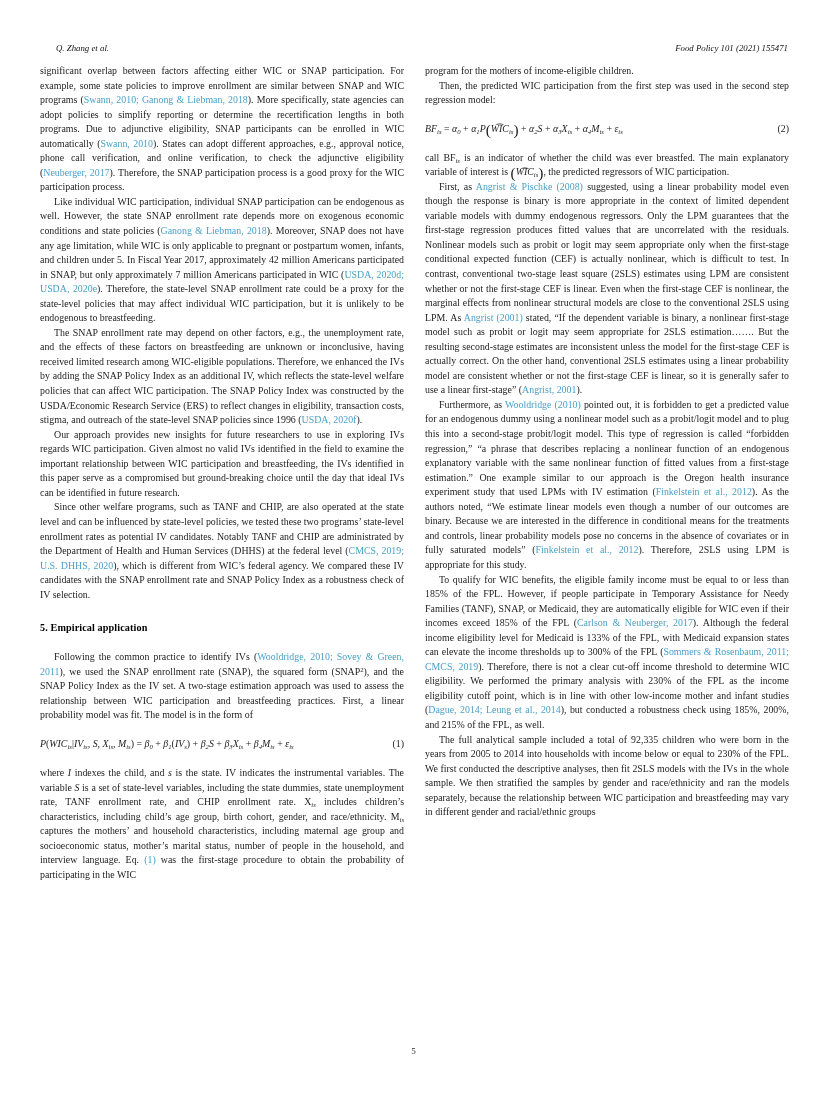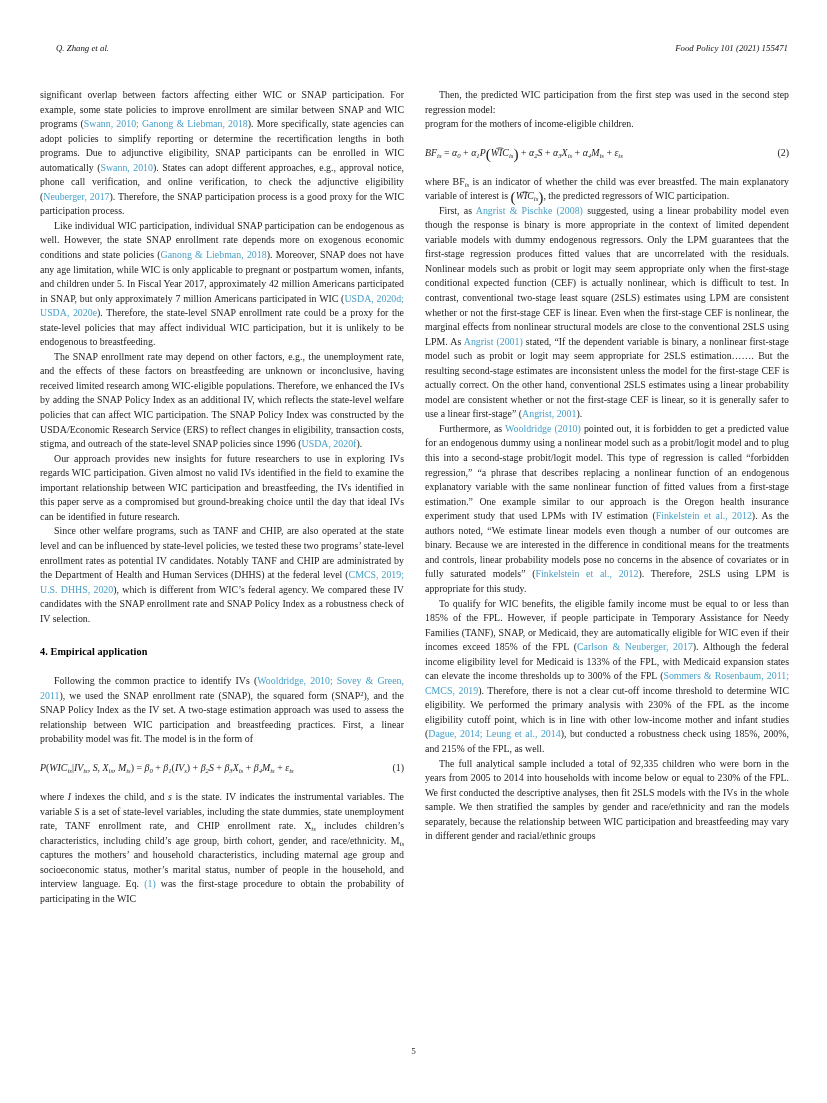--- a/index.html
+++ b/index.html
@@ -10,21 +10,21 @@
     font-family: "Liberation Serif", serif;
     color: #1c1c1c;
     overflow: hidden;
   }
   .running-head {
     position: absolute; top: 43px; left: 40px; right: 39px;
     display: flex; justify-content: space-between;
     font-size: 8.8px; font-style: italic; color: #111; margin-left: 16px;
   }
   .columns {
-    position: absolute; top: 88px; left: 40px;
+    position: absolute; top: 64px; left: 40px;
     display: flex; gap: 21px;
   }
   .col { width: 364px; }
   .para {
     margin: 0;
     font-size: 9.9px; line-height: 14.55px;
     text-align: justify;
     hyphens: auto; -webkit-hyphens: auto;
   }
   .para.indent { text-indent: 14px; }
@@ -66,36 +66,36 @@
     <span>Food Policy 101 (2021) 155471</span>
   </div>
 
   <div class="columns">
     <div class="col">
         <p class="para"><span>significant overlap between factors affecting either WIC or SNAP participation. For example, some state policies to improve enrollment are similar between SNAP and WIC programs (</span><a class="cite-link" href="#">Swann, 2010; Ganong &amp; Liebman, 2018</a><span>). More specifically, state agencies can adopt policies to simplify reporting or determine the recertification lengths in both programs. Due to adjunctive eligibility, SNAP participants can be enrolled in WIC automatically (</span><a class="cite-link" href="#">Swann, 2010</a><span>). States can adopt different approaches, e.g., approval notice, phone call verification, and online verification, to check the adjunctive eligibility (</span><a class="cite-link" href="#">Neuberger, 2017</a><span>). Therefore, the SNAP participation process is a good proxy for the WIC participation process.</span></p>
         <p class="para indent"><span>Like individual WIC participation, individual SNAP participation can be endogenous as well. However, the state SNAP enrollment rate depends more on exogenous economic conditions and state policies (</span><a class="cite-link" href="#">Ganong &amp; Liebman, 2018</a><span>). Moreover, SNAP does not have any age limitation, while WIC is only applicable to pregnant or postpartum women, infants, and children under 5. In Fiscal Year 2017, approximately 42 million Americans participated in SNAP, but only approximately 7 million Americans participated in WIC (</span><a class="cite-link" href="#">USDA, 2020d; USDA, 2020e</a><span>). Therefore, the state-level SNAP enrollment rate could be a proxy for the state-level policies that may affect individual WIC participation, but it is unlikely to be endogenous to breastfeeding.</span></p>
         <p class="para indent"><span>The SNAP enrollment rate may depend on other factors, e.g., the unemployment rate, and the effects of these factors on breastfeeding are unknown or inconclusive, having received limited research among WIC-eligible populations. Therefore, we enhanced the IVs by adding the SNAP Policy Index as an additional IV, which reflects the state-level welfare policies that can affect WIC participation. The SNAP Policy Index was constructed by the USDA/Economic Research Service (ERS) to reflect changes in eligibility, transaction costs, stigma, and outreach of the state-level SNAP policies since 1996 (</span><a class="cite-link" href="#">USDA, 2020f</a><span>).</span></p>
         <p class="para indent"><span>Our approach provides new insights for future researchers to use in exploring IVs regards WIC participation. Given almost no valid IVs identified in the field to examine the important relationship between WIC participation and breastfeeding, the IVs identified in this paper serve as a compromised but ground-breaking choice until the day that ideal IVs can be identified in future research.</span></p>
         <p class="para indent"><span>Since other welfare programs, such as TANF and CHIP, are also operated at the state level and can be influenced by state-level policies, we tested these two programs’ state-level enrollment rates as potential IV candidates. Notably TANF and CHIP are administrated by the Department of Health and Human Services (DHHS) at the federal level (</span><a class="cite-link" href="#">CMCS, 2019; U.S. DHHS, 2020</a><span>), which is different from WIC’s federal agency. We compared these IV candidates with the SNAP enrollment rate and SNAP Policy Index as a robustness check of IV selection.</span></p>
-        <h2 class="section-heading">4.  Empirical application</h2>
+        <h2 class="section-heading">5.  Empirical application</h2>
         <p class="para indent"><span>Following the common practice to identify IVs (</span><a class="cite-link" href="#">Wooldridge, 2010; Sovey &amp; Green, 2011</a><span>), we used the SNAP enrollment rate (SNAP), the squared form (SNAP</span><span class="sup">2</span><span>), and the SNAP Policy Index as the IV set. A two-stage estimation approach was used to assess the relationship between WIC participation and breastfeeding practices. First, a linear probability model was fit. The model is in the form of</span></p>
         <div class="equation">
           <span class="eq-body"><span class="it">P</span><span>(</span><span class="it">WIC</span><span class="sub">is</span><span>|</span><span class="it">IV</span><span class="sub">is</span><span>, </span><span class="it">S</span><span>, </span><span class="it">X</span><span class="sub">is</span><span>, </span><span class="it">M</span><span class="sub">is</span><span>)  =  </span><span class="it">β</span><span class="sub">0</span><span> + </span><span class="it">β</span><span class="sub">1</span><span>(</span><span class="it">IV</span><span class="sub">s</span><span>) + </span><span class="it">β</span><span class="sub">2</span><span class="it">S</span><span> + </span><span class="it">β</span><span class="sub">3</span><span class="it">X</span><span class="sub">is</span><span> + </span><span class="it">β</span><span class="sub">4</span><span class="it">M</span><span class="sub">is</span><span> + </span><span class="it">ε</span><span class="sub">is</span></span>
           <span class="eq-num">(1)</span>
         </div>
         <p class="para"><span>where </span><span class="it">I</span><span> indexes the child, and </span><span class="it">s</span><span> is the state. IV indicates the instrumental variables. The variable </span><span class="it">S</span><span> is a set of state-level variables, including the state dummies, state unemployment rate, TANF enrollment rate, and CHIP enrollment rate. X</span><span class="sub">is</span><span> includes children’s characteristics, including child’s age group, birth cohort, gender, and race/ethnicity. M</span><span class="sub">is</span><span> captures the mothers’ and household characteristics, including maternal age group and socioeconomic status, mother’s marital status, number of people in the household, and interview language. Eq. </span><a class="cite-link" href="#">(1)</a><span> was the first-stage procedure to obtain the probability of participating in the WIC</span></p>
       </div>
     <div class="col">
+        <p class="para"><span>program for the mothers of income-eligible children.</span></p>
         <p class="para indent"><span>Then, the predicted WIC participation from the first step was used in the second step regression model:</span></p>
-        <p class="para"><span>program for the mothers of income-eligible children.</span></p>
         <div class="equation">
           <span class="eq-body"><span class="it">BF</span><span class="sub">is</span><span> = </span><span class="it">α</span><span class="sub">0</span><span> + </span><span class="it">α</span><span class="sub">1</span><span class="it">P</span><span class="bigp">(</span><span class="hat">WIC</span><span class="sub">is</span><span class="bigp">)</span><span> + </span><span class="it">α</span><span class="sub">2</span><span class="it">S</span><span> + </span><span class="it">α</span><span class="sub">3</span><span class="it">X</span><span class="sub">is</span><span> + </span><span class="it">α</span><span class="sub">4</span><span class="it">M</span><span class="sub">is</span><span> + </span><span class="it">ε</span><span class="sub">is</span></span>
           <span class="eq-num">(2)</span>
         </div>
-        <p class="para"><span>where BF</span><span class="sub">is</span><span> is an indicator of whether the child was ever breastfed. The main explanatory variable of interest is </span><span class="bigp">(</span><span class="hat">WIC</span><span class="sub">is</span><span class="bigp">)</span><span>, the predicted regressors of WIC participation.</span></p>
+        <p class="para"><span>call BF</span><span class="sub">is</span><span> is an indicator of whether the child was ever breastfed. The main explanatory variable of interest is </span><span class="bigp">(</span><span class="hat">WIC</span><span class="sub">is</span><span class="bigp">)</span><span>, the predicted regressors of WIC participation.</span></p>
         <p class="para indent"><span>First, as </span><a class="cite-link" href="#">Angrist &amp; Pischke (2008)</a><span> suggested, using a linear probability model even though the response is binary is more appropriate in the context of limited dependent variable models with dummy endogenous regressors. Only the LPM guarantees that the first-stage regression produces fitted values that are uncorrelated with the residuals. Nonlinear models such as probit or logit may seem appropriate only when the first-stage conditional expected function (CEF) is actually nonlinear, which is difficult to test. In contrast, conventional two-stage least square (2SLS) estimates using LPM are consistent whether or not the first-stage CEF is linear. Even when the first-stage CEF is nonlinear, the marginal effects from nonlinear structural models are close to the conventional 2SLS using LPM. As </span><a class="cite-link" href="#">Angrist (2001)</a><span> stated, “If the dependent variable is binary, a nonlinear first-stage model such as probit or logit may seem appropriate for 2SLS estimation……. But the resulting second-stage estimates are inconsistent unless the model for the first-stage CEF is actually correct. On the other hand, conventional 2SLS estimates using a linear probability model are consistent whether or not the first-stage CEF is linear, so it is generally safer to use a linear first-stage” (</span><a class="cite-link" href="#">Angrist, 2001</a><span>).</span></p>
         <p class="para indent"><span>Furthermore, as </span><a class="cite-link" href="#">Wooldridge (2010)</a><span> pointed out, it is forbidden to get a predicted value for an endogenous dummy using a nonlinear model such as a probit/logit model and to plug this into a second-stage probit/logit model. This type of regression is called “forbidden regression,” “a phrase that describes replacing a nonlinear function of an endogenous explanatory variable with the same nonlinear function of fitted values from a first-stage estimation.” One example similar to our approach is the Oregon health insurance experiment study that used LPMs with IV estimation (</span><a class="cite-link" href="#">Finkelstein et al., 2012</a><span>). As the authors noted, “We estimate linear models even though a number of our outcomes are binary. Because we are interested in the difference in conditional means for the treatments and controls, linear probability models pose no concerns in the absence of covariates or in fully saturated models” (</span><a class="cite-link" href="#">Finkelstein et al., 2012</a><span>). Therefore, 2SLS using LPM is appropriate for this study.</span></p>
         <p class="para indent"><span>To qualify for WIC benefits, the eligible family income must be equal to or less than 185% of the FPL. However, if people participate in Temporary Assistance for Needy Families (TANF), SNAP, or Medicaid, they are automatically eligible for WIC even if their incomes exceed 185% of the FPL (</span><a class="cite-link" href="#">Carlson &amp; Neuberger, 2017</a><span>). Although the federal income eligibility level for Medicaid is 133% of the FPL, with Medicaid expansion states can elevate the income thresholds up to 300% of the FPL (</span><a class="cite-link" href="#">Sommers &amp; Rosenbaum, 2011; CMCS, 2019</a><span>). Therefore, there is not a clear cut-off income threshold to determine WIC eligibility. We performed the primary analysis with 230% of the FPL as the income eligibility cutoff point, which is in line with other low-income mother and infant studies (</span><a class="cite-link" href="#">Dague, 2014; Leung et al., 2014</a><span>), but conducted a robustness check using 185%, 200%, and 215% of the FPL, as well.</span></p>
         <p class="para indent"><span>The full analytical sample included a total of 92,335 children who were born in the years from 2005 to 2014 into households with income below or equal to 230% of the FPL. We first conducted the descriptive analyses, then fit 2SLS models with the IVs in the whole sample. We then stratified the samples by gender and race/ethnicity and ran the models separately, because the relationship between WIC participation and breastfeeding may vary in different gender and racial/ethnic groups</span></p>
       </div>
   </div>
 
   <div class="page-footer">5</div>
 </div>
 

